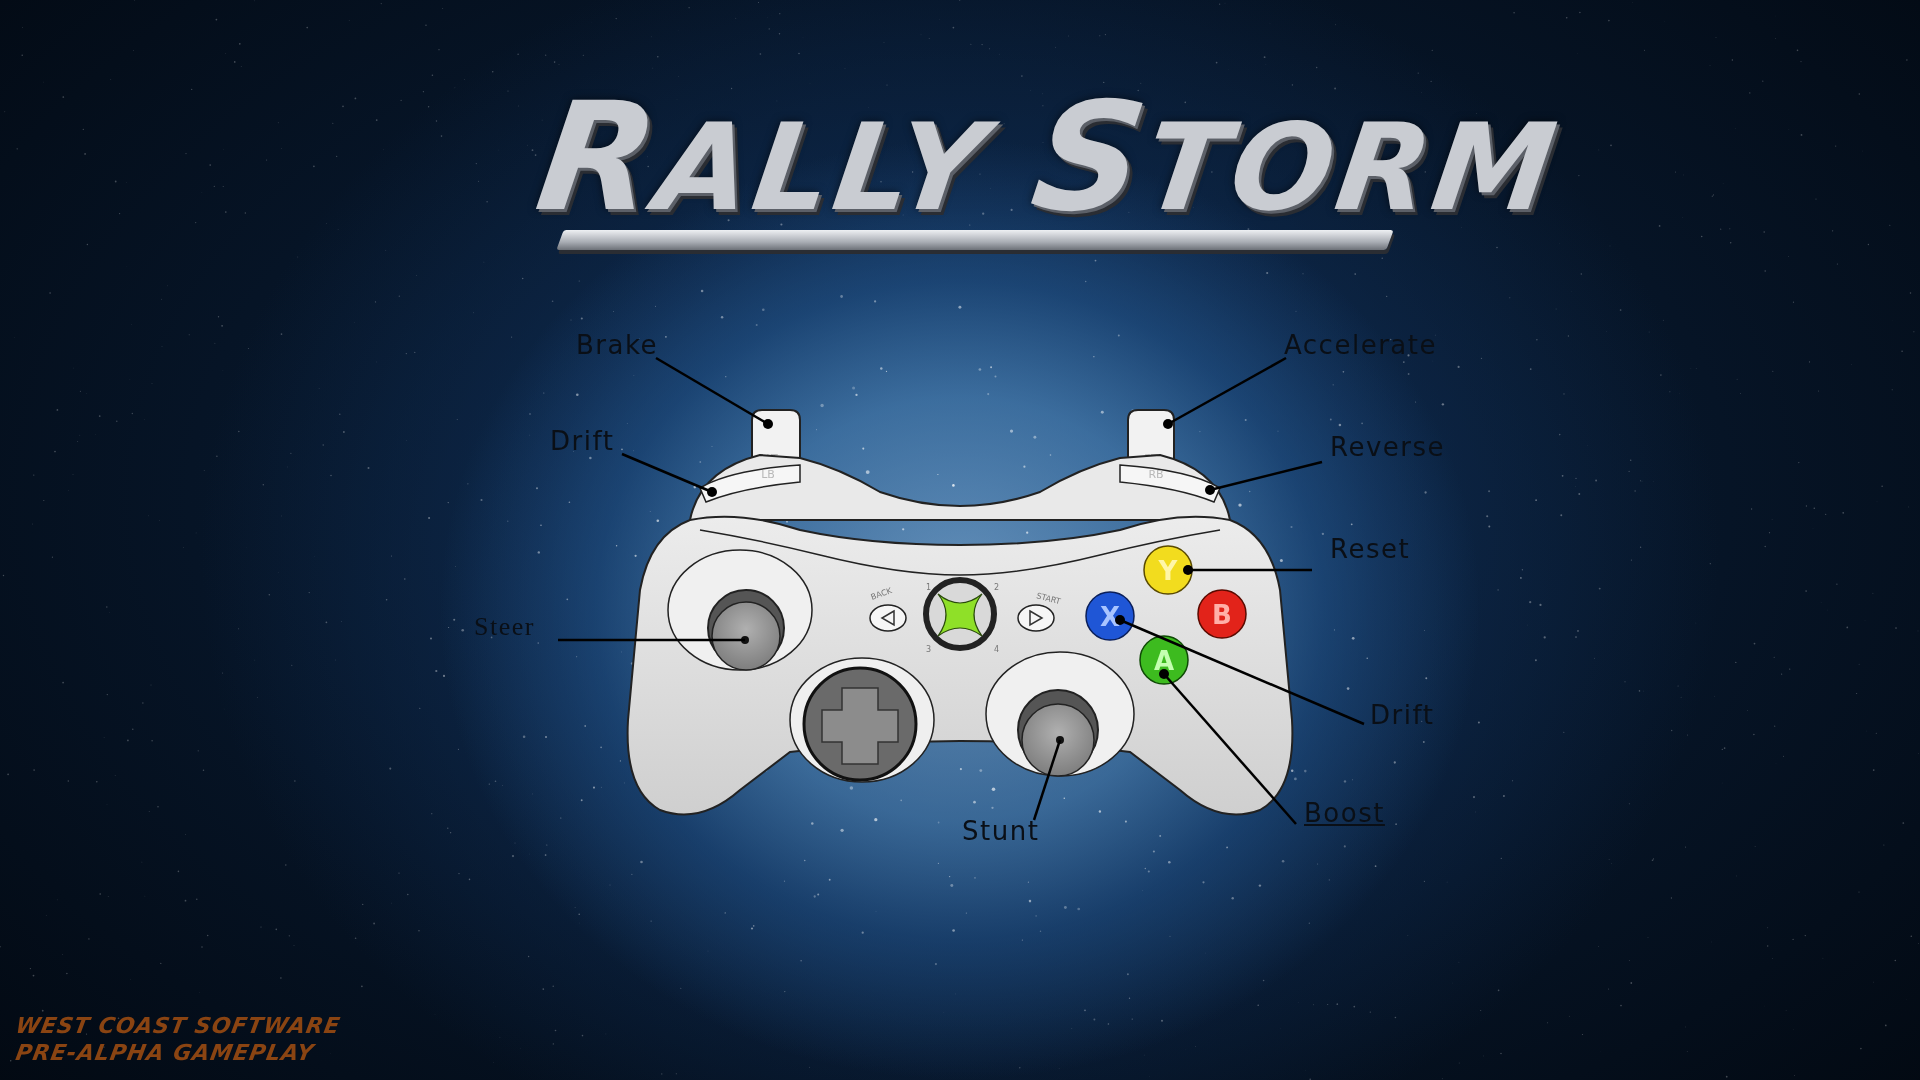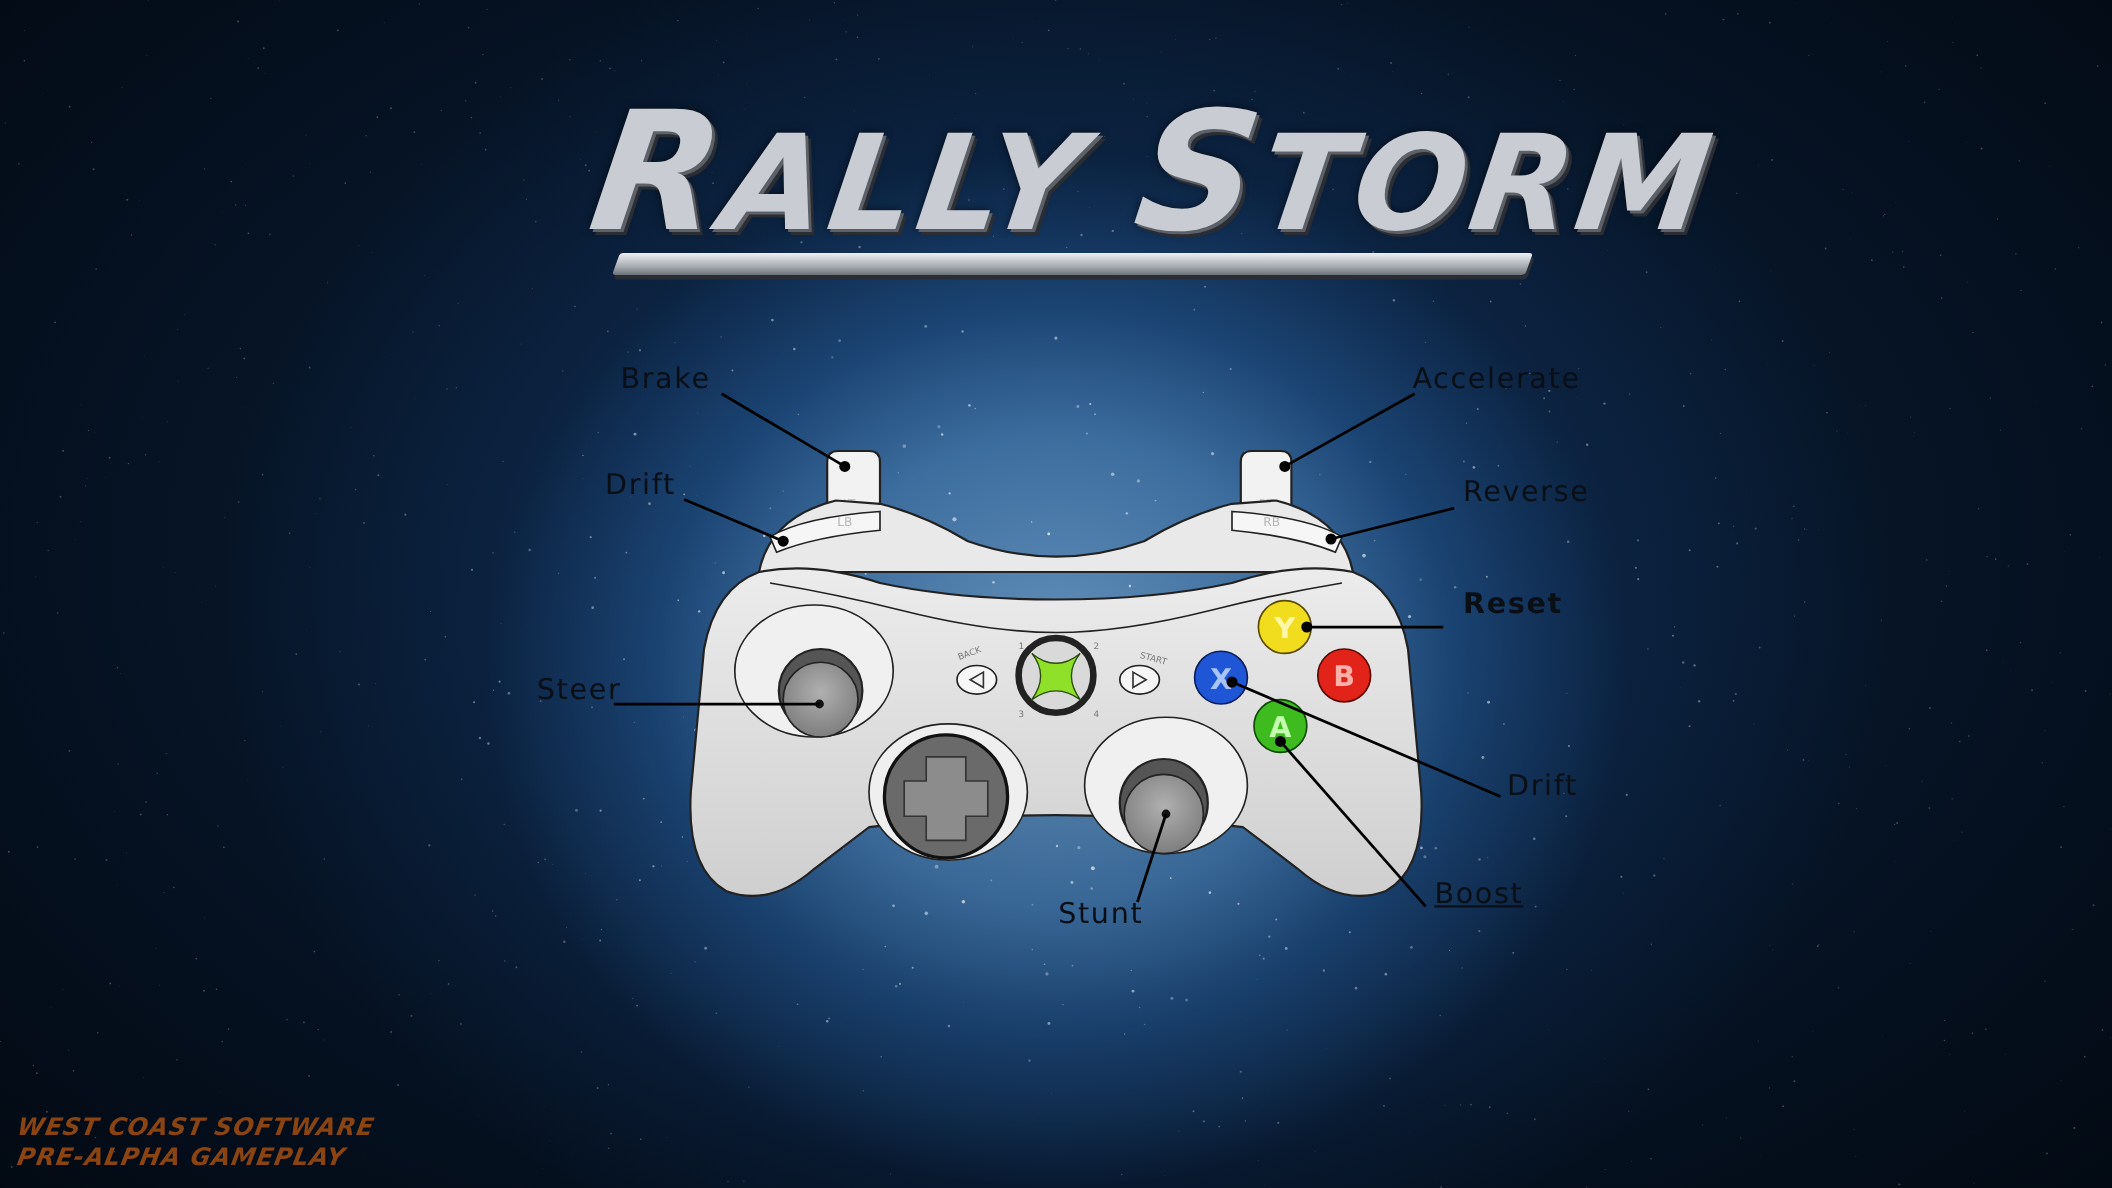--- a/index.html
+++ b/index.html
@@ -1065,24 +1065,24 @@
     <circle cx="768" cy="424" r="5"></circle>
       <circle cx="712" cy="492" r="5"></circle>
     <circle cx="1168" cy="424" r="5"></circle>
       <circle cx="1210" cy="490" r="5"></circle>
     <circle cx="1188" cy="570" r="5"></circle>
       <circle cx="1120" cy="620" r="5"></circle>
     <circle cx="1164" cy="674" r="5"></circle>
   </g>
 </svg>
 
-<div class="label" style="left:564px;top:330px;">Brake</div>
+<div class="label" style="left:576px;top:330px;">Brake</div>
 <div class="label" style="left:550px;top:426px;">Drift</div>
-<div class="label" style="left:488px;top:612px;">Steer</div>
+<div class="label" style="left:474px;top:612px;font-family:Liberation Serif, serif;">Steer</div>
 <div class="label" style="left:948px;top:816px;margin-left:14px;">Stunt</div>
 <div class="label" style="left:1284px;top:330px;">Accelerate</div>
 <div class="label" style="left:1330px;top:432px;">Reverse</div>
-<div class="label" style="left:1330px;top:534px;font-weight:bold;">Reset</div>
+<div class="label" style="left:1330px;top:534px;">Reset</div>
 <div class="label" style="left:1370px;top:700px;">Drift</div>
 <div class="label" style="left:1304px;top:798px;text-decoration:underline;">Boost</div>
 
 <div class="footer" style="top:1013px;">WEST COAST SOFTWARE</div>
 <div class="footer" style="top:1040px;">PRE-ALPHA GAMEPLAY</div>
 
 </body></html>

